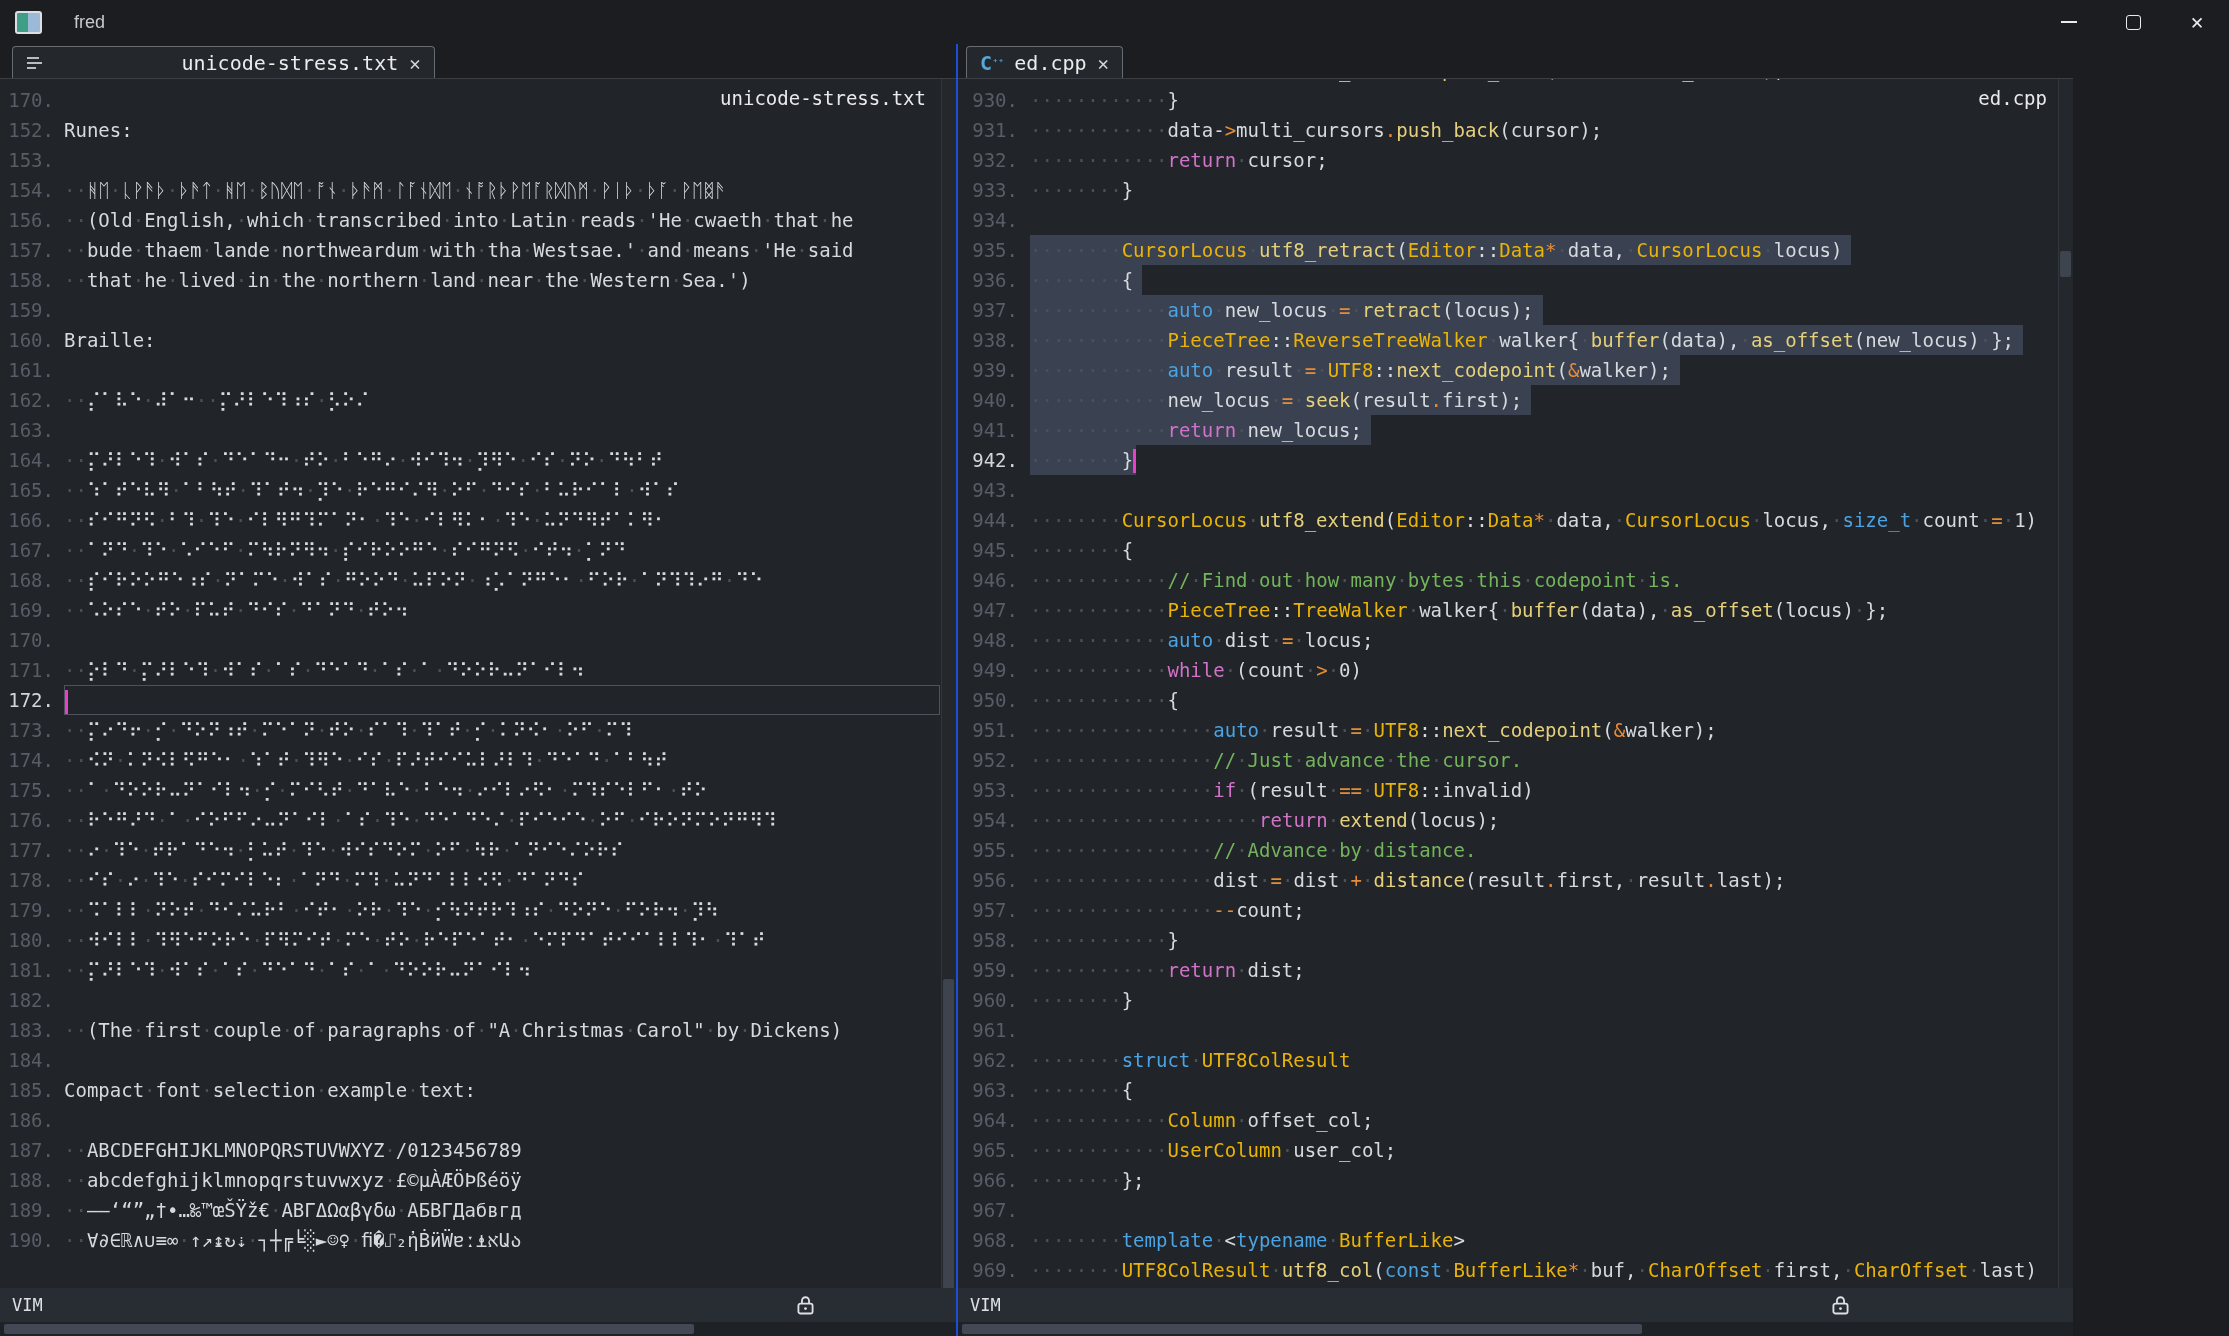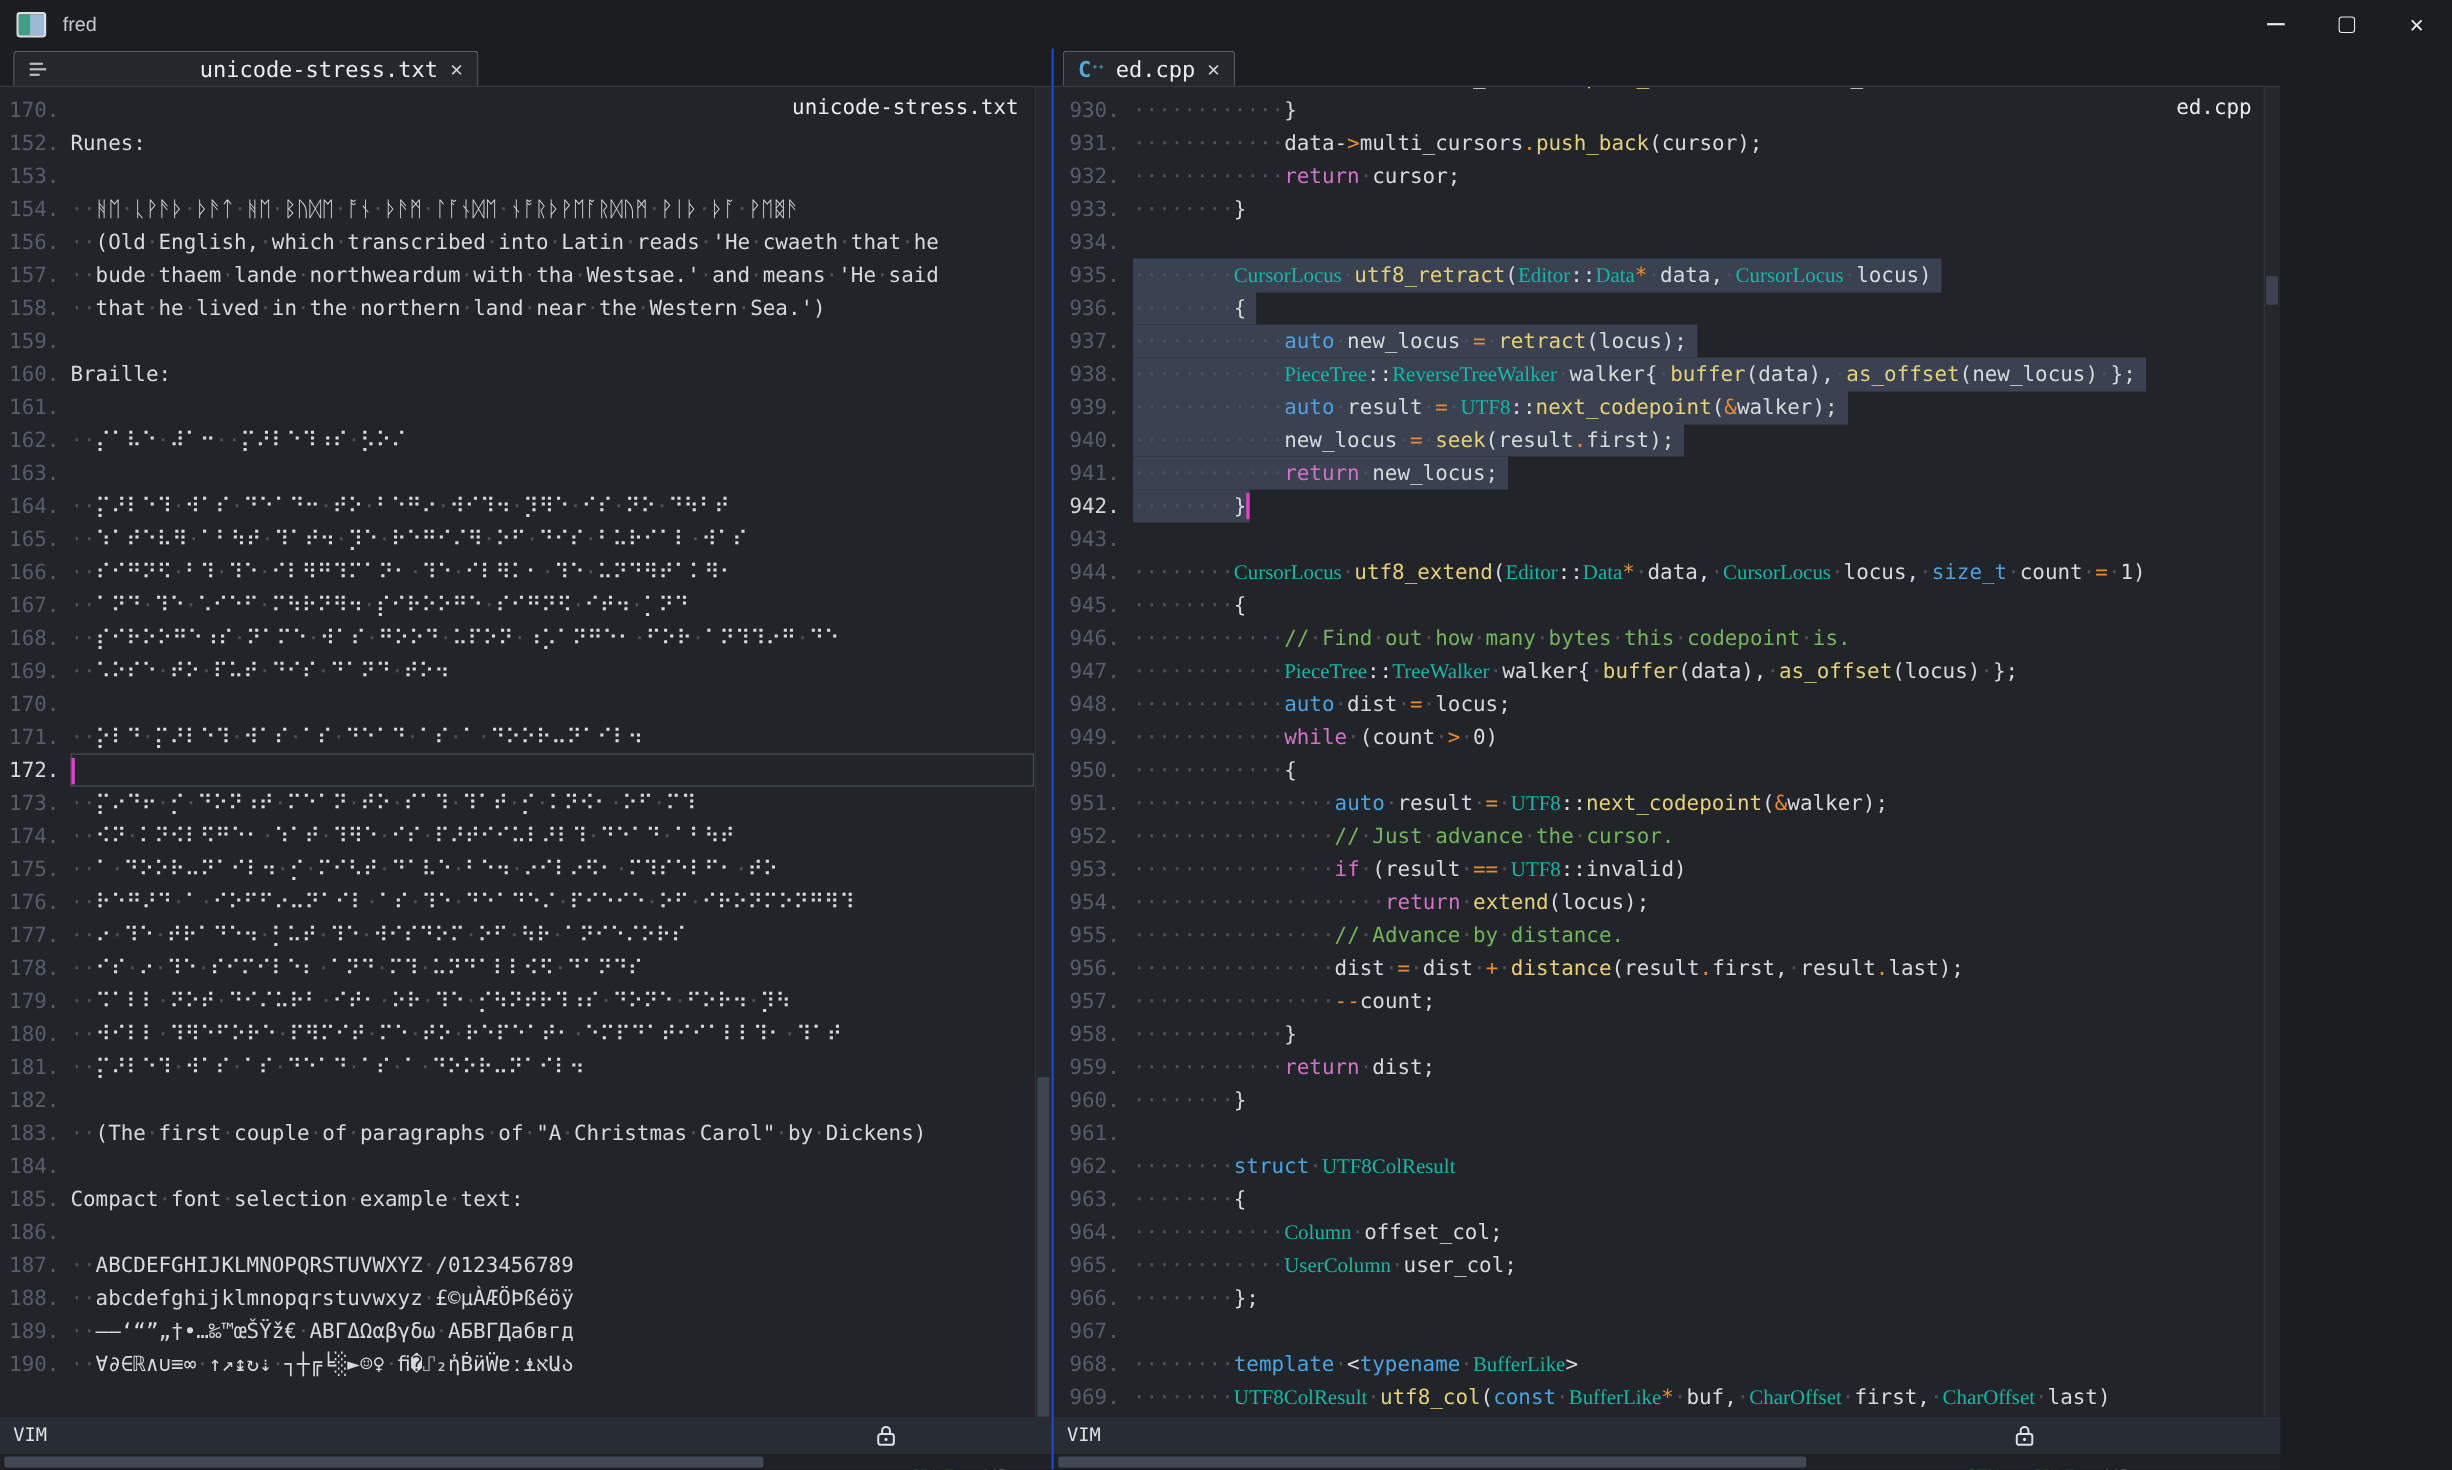--- a/index.html
+++ b/index.html
@@ -3,21 +3,21 @@
 <meta charset="utf-8">
 <style>
   * { box-sizing: border-box; }
   html,body { margin:0; padding:0; }
   body {
     width:2229px; height:1336px; overflow:hidden;
     background:#1b1d20; color:#d6dade;
     font-family:"DejaVu Sans Mono", monospace;
   }
   
-  .titlebar { height:44px; display:flex; align-items:center; background:#1b1d20; }
+  .titlebar { height:44px; display:flex; align-items:center; background:#1b1d20;gap:17px; }
   .app-icon {
     width:27px; height:23px; margin-left:15px; border:2px solid #dce0e4; border-radius:3px;
     background:linear-gradient(90deg,#3f9f86 0 46%, #9db9d8 46% 100%);
   }
   .win-title { margin-left:15px; color:#c6c9cd; font-family:"Liberation Sans",sans-serif; font-size:18px; }
   .win-controls { margin-left:auto; display:flex; height:44px; }
   .ctrl { width:64px; height:44px; display:flex; align-items:center; justify-content:center; }
   .ico-min { width:16px; height:2px; background:#e9ebed; }
   .ico-max { width:15px; height:15px; border:1.8px solid #e9ebed; border-radius:3px; }
   .ico-close { color:#e9ebed; font-size:21px; line-height:1; }
@@ -49,21 +49,21 @@
   .lnum.active { color:#d3d7dd; }
   .lcontent { flex:1; height:30px; }
   .curline .lcontent { border:1px solid #4d535c; margin-right:16px; }
   .cursor { display:inline-block; width:3px; height:24px; background:#e93fc8; vertical-align:-6px; }
   .sel { background:#3a4150; display:inline-block; padding-right:9px; }
   .sel.selend { padding-right:0; }
   .ws   { color:#4b515b; }
   .tk-w { color:#d6dade; }
   .tk-o { color:#e78c35; }
   .tk-f { color:#e5d07b; }
-  .tk-t { color:#14b8a6;font-family:Liberation Serif, serif; }
+  .tk-t { color:#eab308; }
   .tk-k { color:#4ba3e3; }
   .tk-c { color:#d173c9; }
   .tk-m { color:#74b45c; }
   .float-label { position:absolute; top:8px; color:#e8eaee; font-size:19px; }
   .pane-left  .float-label { right:30px; }
   .pane-right .float-label { right:26px; }
   
   .vscroll { position:absolute; top:0; right:0; width:15px; height:100%; background:#24272c; border-left:1px solid #32373e; }
   .vthumb { position:absolute; right:2px; width:11px; background:#3d444e; border-radius:2px; }
   .pane-left  .vthumb { top:900px; height:310px; }

